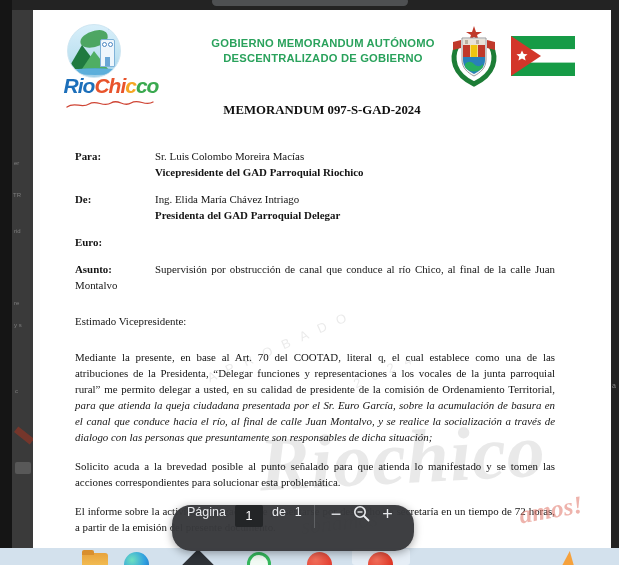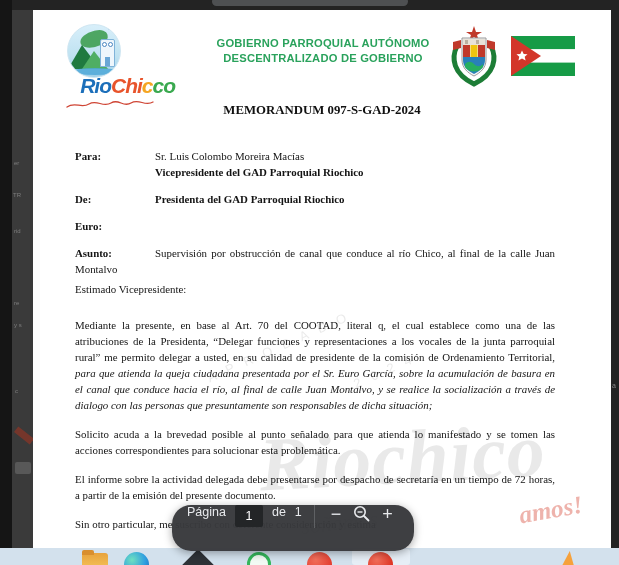--- a/index.html
+++ b/index.html
@@ -44,21 +44,21 @@
     background:#eef6fc; border:1px solid #7fb3d9; border-radius:2px 2px 0 0; }
   .clock1 { position:absolute; left:1px; top:2px; width:5px; height:5px; border-radius:50%;
     background:#fff; border:1px solid #4a86c0; }
   .clock2 { position:absolute; left:7px; top:2px; width:5px; height:5px; border-radius:50%;
     background:#fff; border:1px solid #4a86c0; }
   .door { position:absolute; left:4px; bottom:0; width:5px; height:9px; background:#6aa6d6; }
   .water { position:absolute; left:4px; bottom:2px; width:46px; height:7px;
     background:#4fa8d8; border-radius:50%; opacity:.85; }
   .bird { position:absolute; left:40px; top:2px; width:8px; height:4px;
     border-top:2px solid #1b3f7a; border-radius:50%; transform:rotate(-8deg); }
-  .wordmark { position:absolute; left:0; top:52px; width:128px; text-align:right;
+  .wordmark { position:absolute; left:0; top:52px; width:128px; text-align:center;
     font-weight:bold; font-style:italic; font-size:21px; letter-spacing:-1px;
     text-shadow:0 0 2px #fff; }
   .wm-rio { color:#1c6fba; } .wm-chi { color:#e8542c; }
   .wm-c { color:#f5a623; } .wm-o { color:#3aa94f; }
   .slogan { position:absolute; left:18px; top:76px; }
 
   .org-title { position:absolute; left:144px; top:26px; width:292px; text-align:center;
     color:#2aa25c; font-weight:bold; font-size:11.2px; line-height:15px; letter-spacing:.2px; }
 
   .coat { position:absolute; left:416px; top:14px; }
@@ -68,21 +68,21 @@
     font-family:Liberation Serif, serif; font-weight:bold; font-size:12.8px; color:#111; }
 
   
   .doc-body { position:absolute; left:42px; top:138px; width:480px; z-index:3;
     font-family:Liberation Serif, serif; font-size:10.9px; line-height:16px;
     color:#141414; text-align:justify; }
   .field-row { display:flex; margin-bottom:11px; }
   .field-label { width:80px; flex:none; font-weight:bold; }
   .field-value { flex:1; }
   .bold { font-weight:bold; }
-  .hang { margin-bottom:4px; }
+  .hang { margin-bottom:20px; }
   .hang .field-label-inline { display:inline-block; width:80px; font-weight:bold; }
   .salutation { margin-bottom:20px; }
   .para { margin-bottom:13px; }
   .italic { font-style:italic; }
 
   
   .wm-diag1 { position:absolute; left:168px; top:328px; font-size:13px; letter-spacing:11px;
     color:rgba(60,60,60,.11); transform:rotate(-24deg); z-index:1;
     font-family:"Liberation Sans", sans-serif; }
   .wm-diag2 { position:absolute; left:318px; top:352px; font-size:13px; letter-spacing:11px;
@@ -173,21 +173,21 @@
       <div class="bird"></div>
       <div class="water"></div>
     </div>
     <div class="wordmark"><span class="wm-rio">Rio</span><span class="wm-chi">Chi</span><span class="wm-c">c</span><span class="wm-o">co</span></div>
     <svg class="slogan" width="92" height="14">
       <path d="M2,9 C10,3 16,11 24,6 S38,10 46,5 S58,10 66,5 S80,9 88,4" stroke="#cf4535" stroke-width="1.3" fill="none" stroke-linecap="round"></path>
     </svg>
   </div>
 
   <div class="org-title">
-    <div>GOBIERNO PARROQUIAL AUTÓNOMO</div>
+    <div>GOBIERNO MEMORANDUM AUTÓNOMO</div>
     <div>DESCENTRALIZADO DE GOBIERNO</div>
   </div>
 
   <svg class="coat" width="50" height="64" viewBox="0 0 50 64">
     <path d="M8,22 C2,34 4,50 25,60 C46,50 48,34 42,22" stroke="#1d7d36" stroke-width="5" fill="none"></path>
     <polygon points="25,2 27,8 33,8 28,11 30,17 25,13 20,17 22,11 17,8 23,8" fill="#c0392b"></polygon>
     <polygon points="4,18 12,16 12,24 4,26" fill="#c0392b"></polygon>
     <polygon points="46,18 38,16 38,24 46,26" fill="#c0392b"></polygon>
     <path d="M13,14 h24 v22 c0,8 -6,13 -12,16 c-6,-3 -12,-8 -12,-16 z" fill="#f4f4f4" stroke="#9a9a9a" stroke-width="1"></path>
     <rect x="14" y="15" width="22" height="6" fill="#e8e2d8"></rect>
@@ -216,21 +216,22 @@
       <span class="field-label">Para:</span>
       <span class="field-value">
         <div>Sr. Luis Colombo Moreira Macías</div>
         <div class="bold">Vicepresidente del GAD Parroquial Riochico</div>
       </span>
     </div>
 
     <div class="field-row">
       <span class="field-label">De:</span>
       <span class="field-value">
-        <div class="bold">Presidenta del GAD Parroquial Riochico</div>
+        <div>Ing. Elida María Chávez Intriago</div>
+        <div class="bold">Presidenta del GAD Parroquial Delegar</div>
       </span>
     </div>
 
     <div class="field-row">
       <span class="field-label">Euro:</span>
     </div>
 
     <div class="hang">
       <span class="field-label-inline">Asunto:</span><span>Supervisión por obstrucción de canal que conduce al río Chico, al final de la calle Juan Montalvo</span>
     </div>

